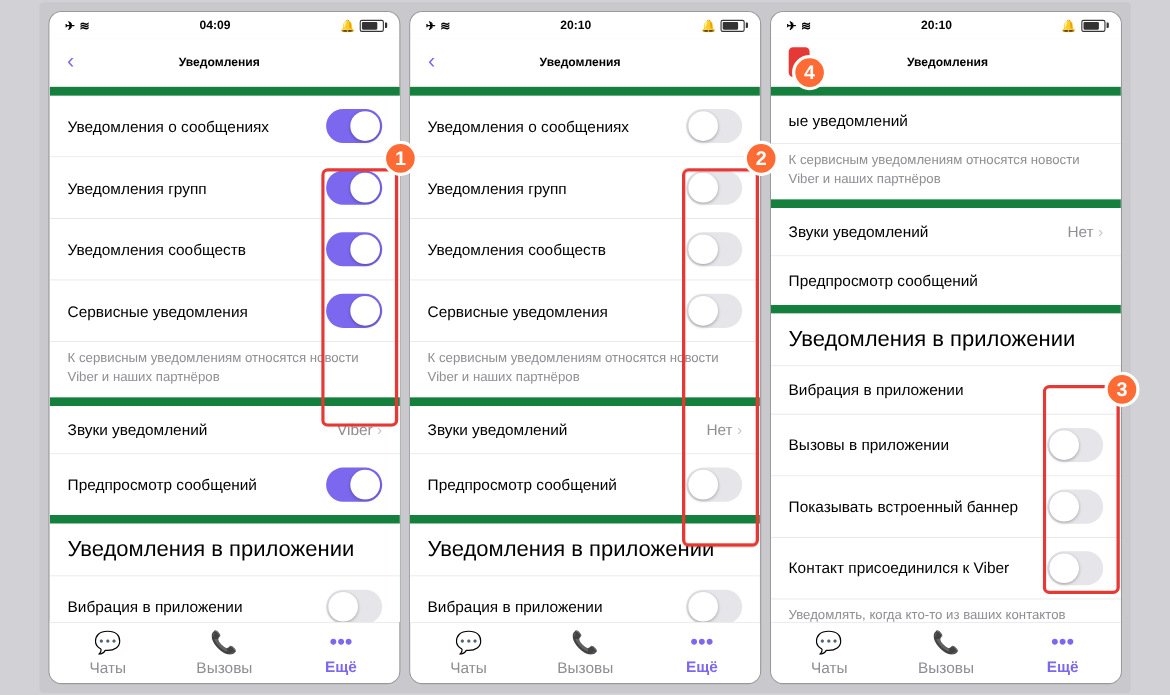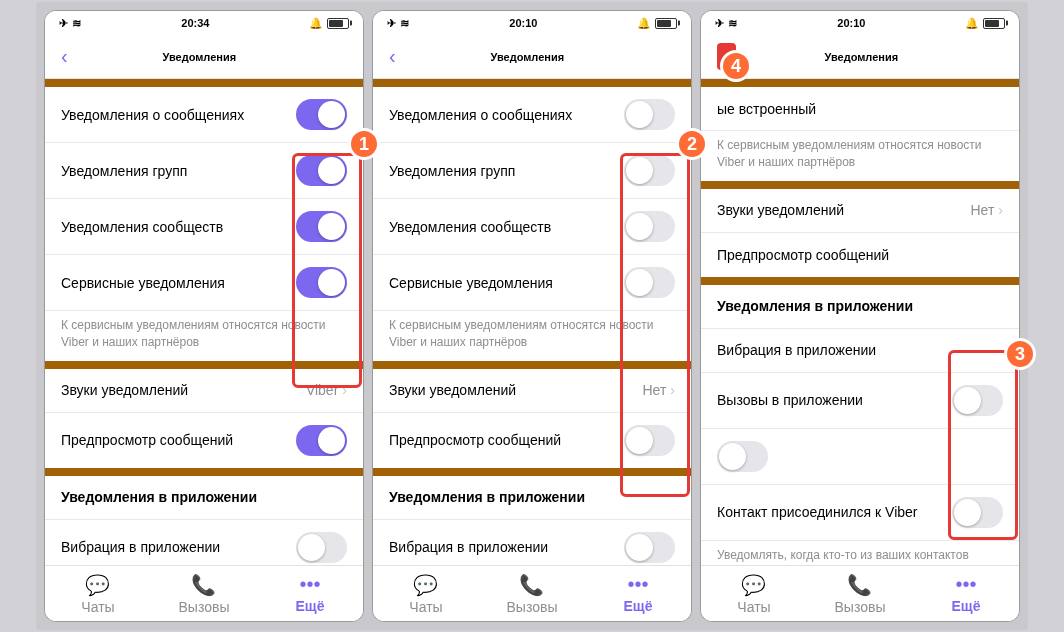--- a/index.html
+++ b/index.html
@@ -99,21 +99,21 @@
       text-align: center;
       font-size: 11px;
       font-weight: 600;
       color: #000;
       margin-right: 24px;
     }
     
     .scroll-content {
       flex: 1;
       overflow-y: auto;
-      background: #a16207;
+      background: #15803d;
     }
     
     .settings-section {
       background: #fff;
       margin: 8px 0 0 0;
     }
     .settings-row {
       display: flex;
       align-items: center;
       justify-content: space-between;
@@ -124,22 +124,22 @@
     }
     .settings-row:last-child {
       border-bottom: none;
     }
     .row-label {
       font-size: 14px;
       color: #000;
       flex: 1;
     }
     .row-label-bold {
-      font-size: 14px;
-      font-weight: 700;
+      font-size: 20px;
+      font-weight: 400;
       color: #000;
     }
     .row-sub {
       font-size: 12px;
       color: #8e8e93;
       padding: 6px 16px 10px 16px;
       background: #fff;
       line-height: 1.4;
     }
     
@@ -239,21 +239,21 @@
 
 <div class="screens-container">
 
   <div class="screen-wrapper">
     <div class="phone-screen">
       <div class="status-bar">
         <div class="status-left">
           <span>✈</span>
           <span>≋</span>
         </div>
-        <span>20:34</span>
+        <span>04:09</span>
         <div class="status-right">
           <span>🔔</span>
           <div class="battery-icon">
             <div class="battery-fill"></div>
           </div>
         </div>
       </div>
       <div class="nav-bar">
         <span class="nav-back">‹</span>
         <span class="nav-title">Уведомления</span>
@@ -443,21 +443,21 @@
         </div>
       </div>
       <div class="nav-bar">
         <span class="nav-back" style="background:#e53935; color:#fff; border-radius:4px; padding:2px 6px;">‹</span>
         <span class="nav-title">Уведомления</span>
       </div>
       <div class="scroll-content">
 
         <div class="settings-section">
           <div class="settings-row">
-            <span class="row-label">ые встроенный</span>
+            <span class="row-label">ые уведомлений</span>
           </div>
           <div class="row-sub">К сервисным уведомлениям относятся новости Viber и наших партнёров</div>
         </div>
         <div class="settings-section">
           <div class="settings-row">
             <span class="row-label">Звуки уведомлений</span>
             <span class="row-value">Нет</span>
             <span class="chevron">›</span>
           </div>
           <div class="settings-row">
@@ -471,20 +471,21 @@
           <div class="settings-row">
             <span class="row-label">Вибрация в приложении</span>
           </div>
           <div class="settings-row">
             <span class="row-label">Вызовы в приложении</span>
             <div class="toggle off">
                 <div class="toggle-knob"></div>
               </div>
           </div>
           <div class="settings-row">
+            <span class="row-label">Показывать встроенный баннер</span>
             <div class="toggle off">
                 <div class="toggle-knob"></div>
               </div>
           </div>
           <div class="settings-row">
             <span class="row-label">Контакт присоединился к Viber</span>
             <div class="toggle off">
                 <div class="toggle-knob"></div>
               </div>
           </div>

